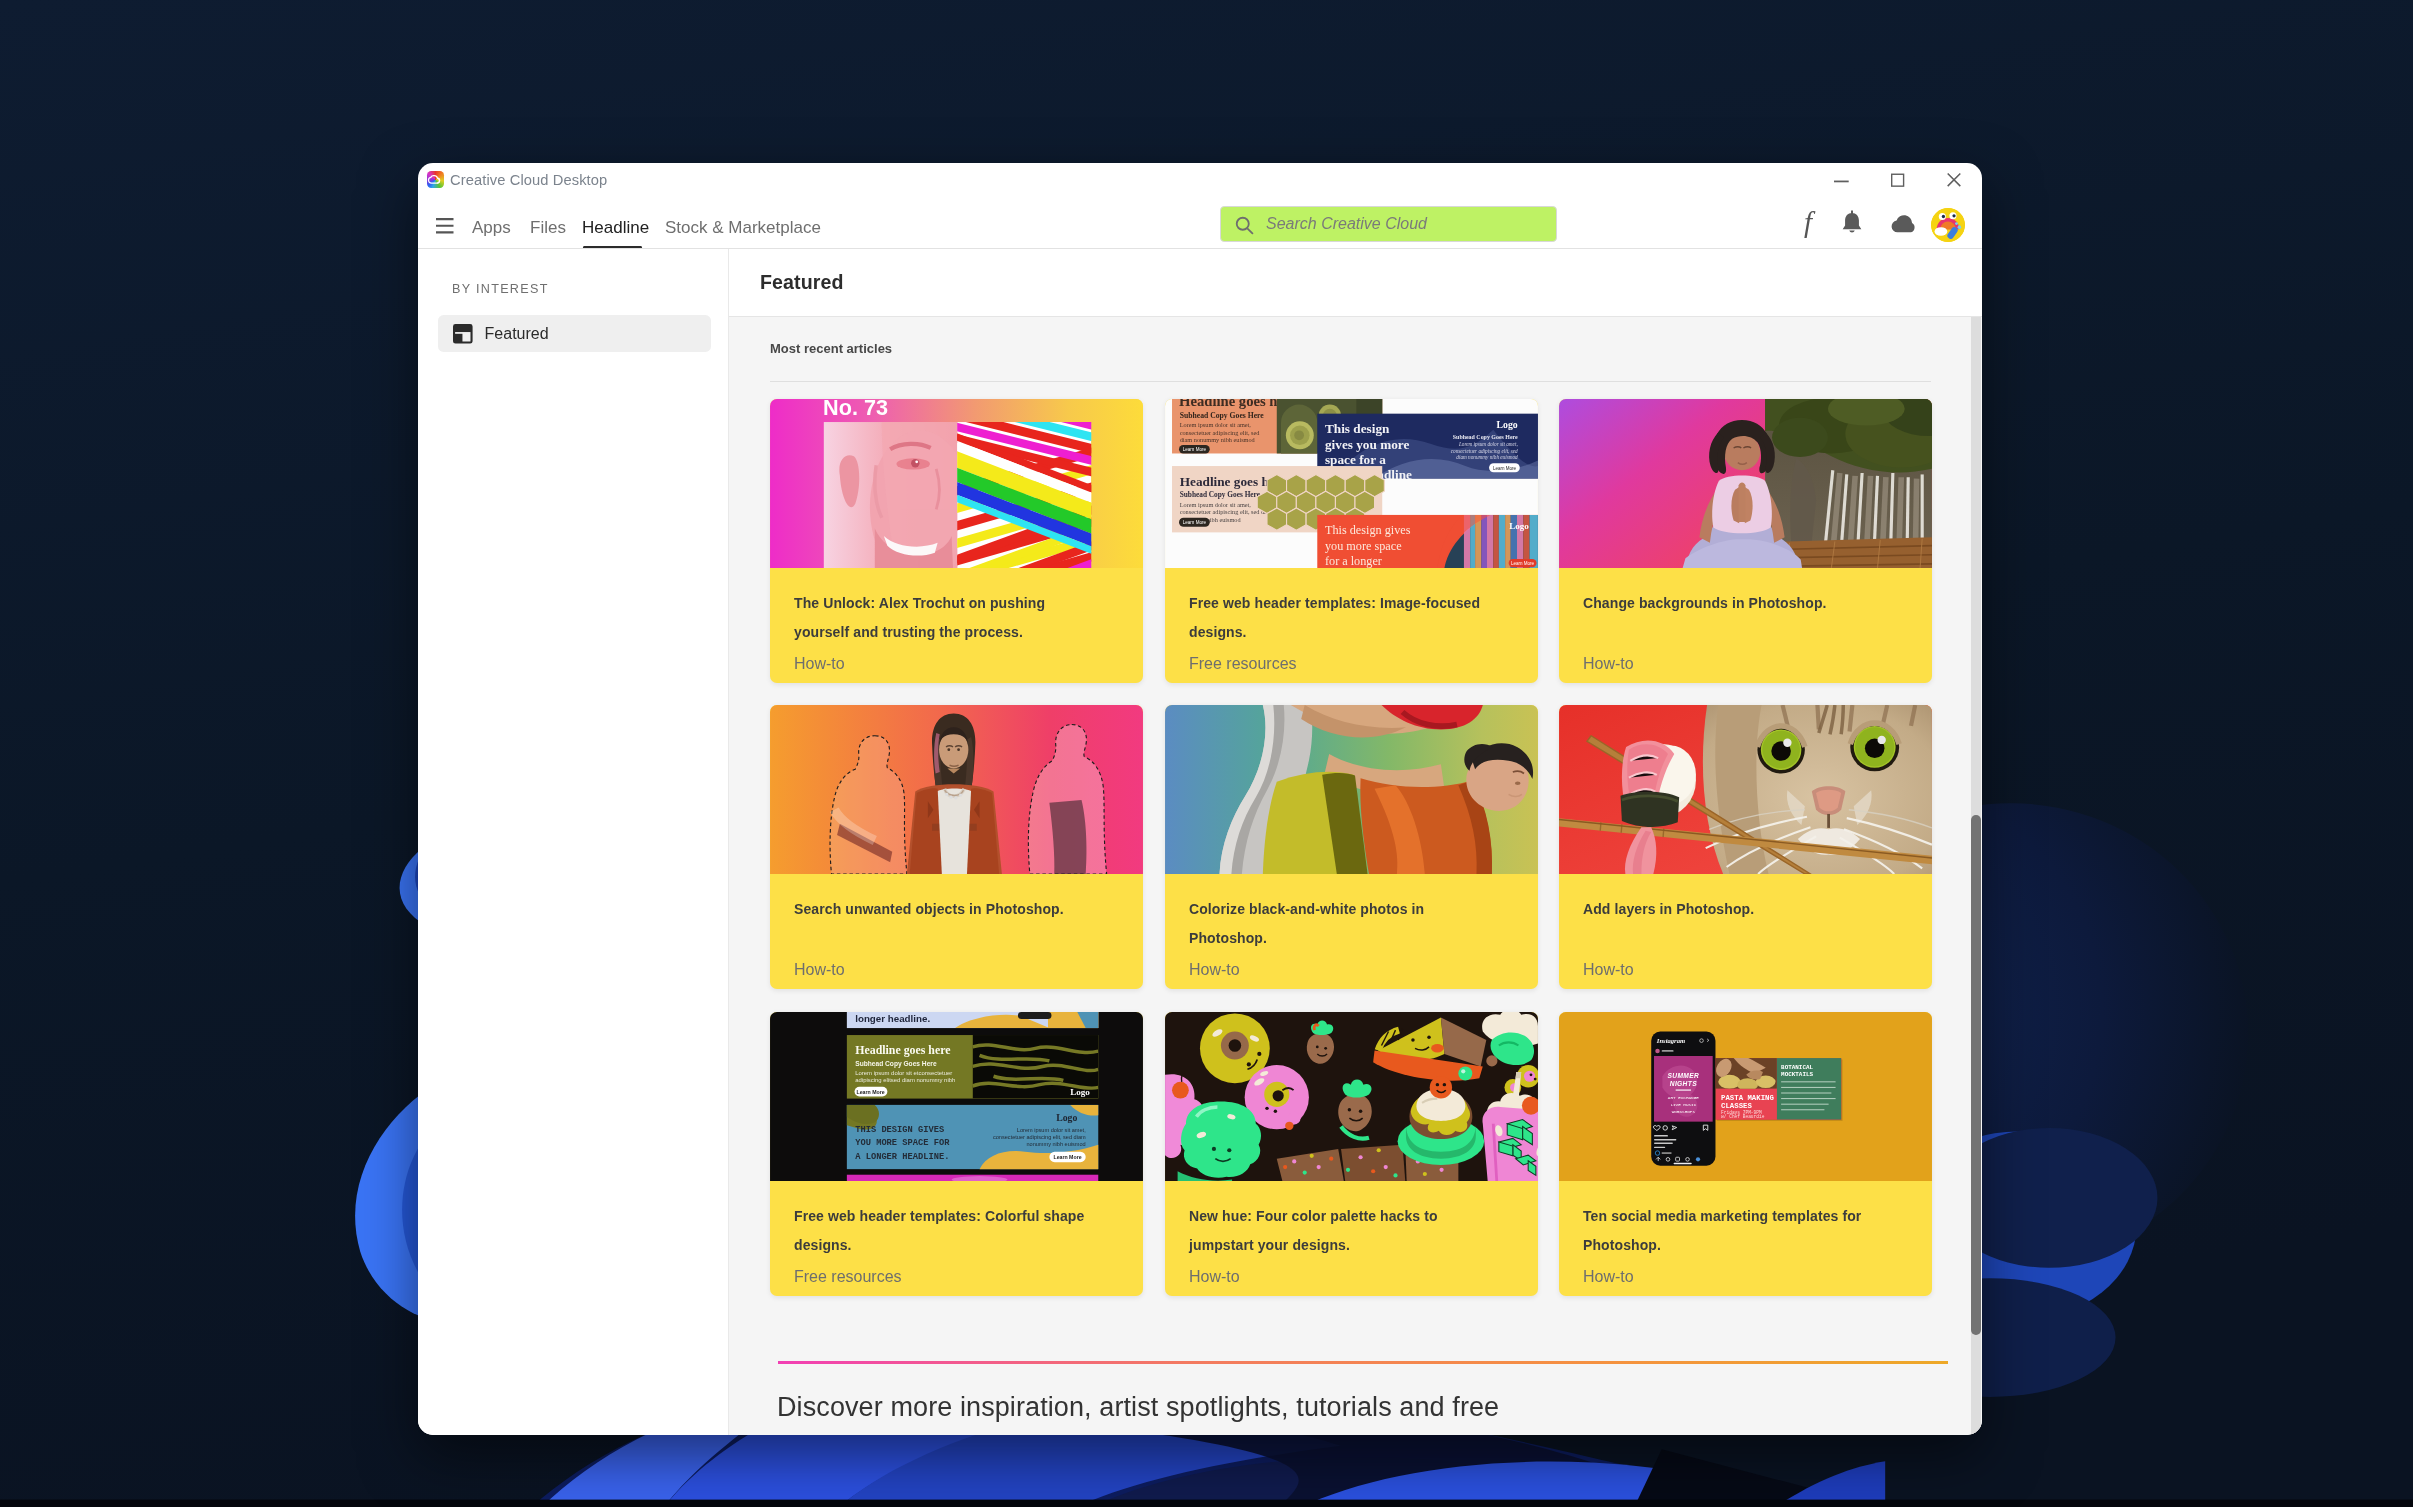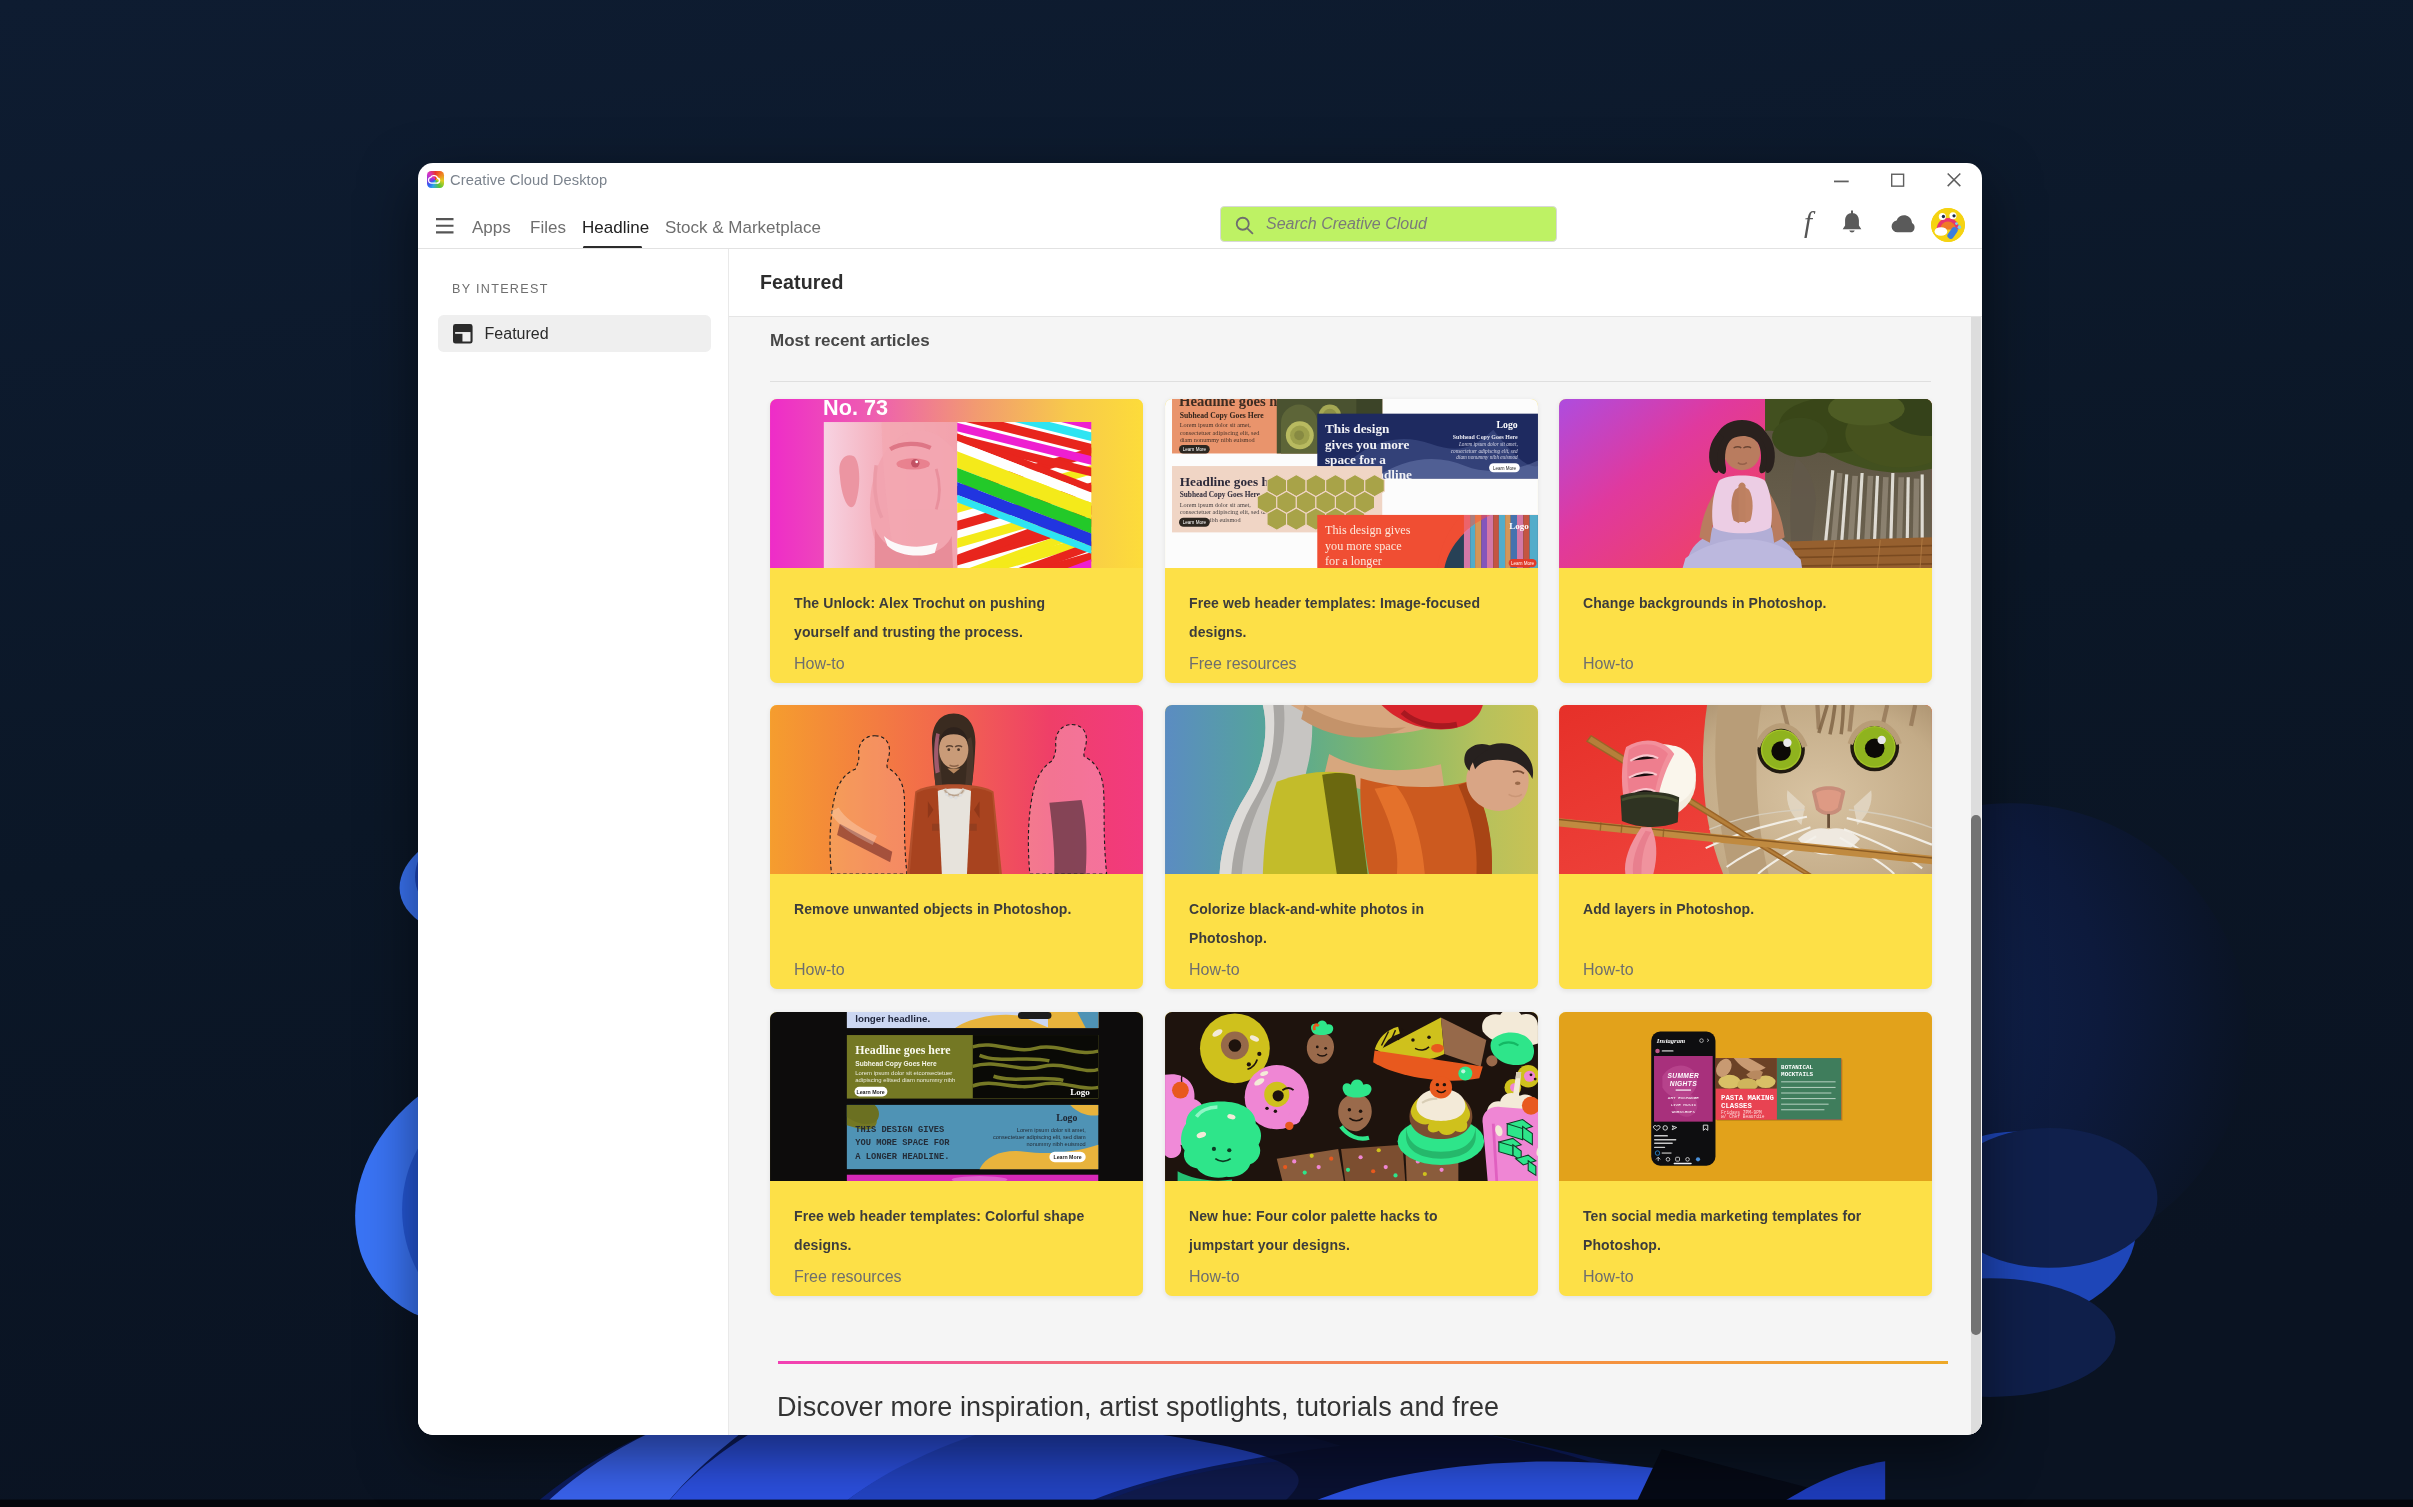--- a/index.html
+++ b/index.html
@@ -22,21 +22,21 @@
 #sideline{position:absolute;left:310px;top:86px;width:1.4px;height:1186px;background:#e9e9e9}
 #byint{position:absolute;left:34px;top:119px;font-size:12.6px;letter-spacing:1.3px;color:#6f6f6f}
 #featrow{position:absolute;left:19.6px;top:152px;width:273px;height:37px;background:#efefef;border-radius:5.6px}
 #featrow span{position:absolute;left:47px;top:9.8px;font-size:16px;color:#2b2b2b}
 
 #chead{position:absolute;left:311px;top:86px;width:1253px;height:67px;background:#fff}
 #chead h1{position:absolute;left:31px;top:22.3px;font-size:19.6px;font-weight:bold;color:#2d2d2d;letter-spacing:0.1px}
 #cheadline{position:absolute;left:311px;top:153px;width:1253px;height:1.4px;background:#e5e5e5}
 
 #content{position:absolute;left:311px;top:154px;width:1253px;height:1118px;background:#f5f5f5}
-#content h2.mra{position:absolute;left:41px;top:14px;font-size:17px;font-weight:bold;color:#474747}
+#content h2.mra{position:absolute;left:41px;top:24px;font-size:13px;font-weight:bold;color:#474747}
 #mraline{position:absolute;left:41px;top:64px;width:1161px;height:1.4px;background:#dfdfdf}
 .card{position:absolute;width:373px;height:284px;background:#fde047;border-radius:7px;box-shadow:0 1.4px 5.6px rgba(0,0,0,.08);overflow:hidden}
 .cimg{position:absolute;left:0;top:0;width:373px;height:169px;overflow:hidden}
 .ct{position:absolute;left:24px;top:190px;width:346px;font-size:14px;font-weight:bold;color:#3c3c3c;line-height:29px;letter-spacing:0.1px}
 .cc{position:absolute;left:24px;top:256px;font-size:16px;color:#6e6e6e}
 #gradline{position:absolute;left:49px;top:1044px;width:1170px;height:2.8px;background:linear-gradient(90deg,#f23fb4,#f2785070,#f28a42,#eda827);background:linear-gradient(90deg,#f23fb4 0%,#f37a60 35%,#f59140 70%,#eda827 100%)}
 #disc{position:absolute;left:48px;top:1075px;font-size:27px;color:#333;letter-spacing:0.1px}
 
 #sbtrack{position:absolute;left:1553px;top:154px;width:9.8px;height:1118px;background:#ddd}
 #sbthumb{position:absolute;left:1553px;top:652px;width:9.8px;height:520px;background:#737373;border-radius:4.9px}
@@ -498,21 +498,21 @@
           <circle cx="253" cy="128" r="2.4" fill="#ddd"></circle>
               <circle cx="259" cy="132" r="2.4" fill="#ddd"></circle>
           <circle cx="266" cy="133" r="2.4" fill="#ddd"></circle>
               <circle cx="273" cy="129" r="2.4" fill="#ddd"></circle>
           <path d="M226 138 L234 150 L226 162 Z" fill="#8a3418" opacity="0.8"></path>
           <path d="M300 138 L292 150 L300 162 Z" fill="#8a3418" opacity="0.8"></path>
           <path d="M232 170 h10 v10 h-10 Z M286 170 h10 v10 h-10 Z" fill="#8a3c20" opacity="0.7"></path>
         </g>
       </svg>
         </div>
-      <div class="ct">Remove unwanted objects in Photoshop.</div>
+      <div class="ct">Search unwanted objects in Photoshop.</div>
       <div class="cc">How-to</div>
     </div>
     <div class="card" style="left:436px;top:388px">
       <div class="cimg" id="img5">
           <svg width="373" height="169" viewBox="0 0 534 242">
         <defs>
           <linearGradient id="c5bg" x1="0" y1="0" x2="1" y2="0">
             <stop offset="0" stop-color="#5b8cc2"></stop>
                 <stop offset="0.3" stop-color="#54a796"></stop>
                 <stop offset="0.6" stop-color="#83b868"></stop>

